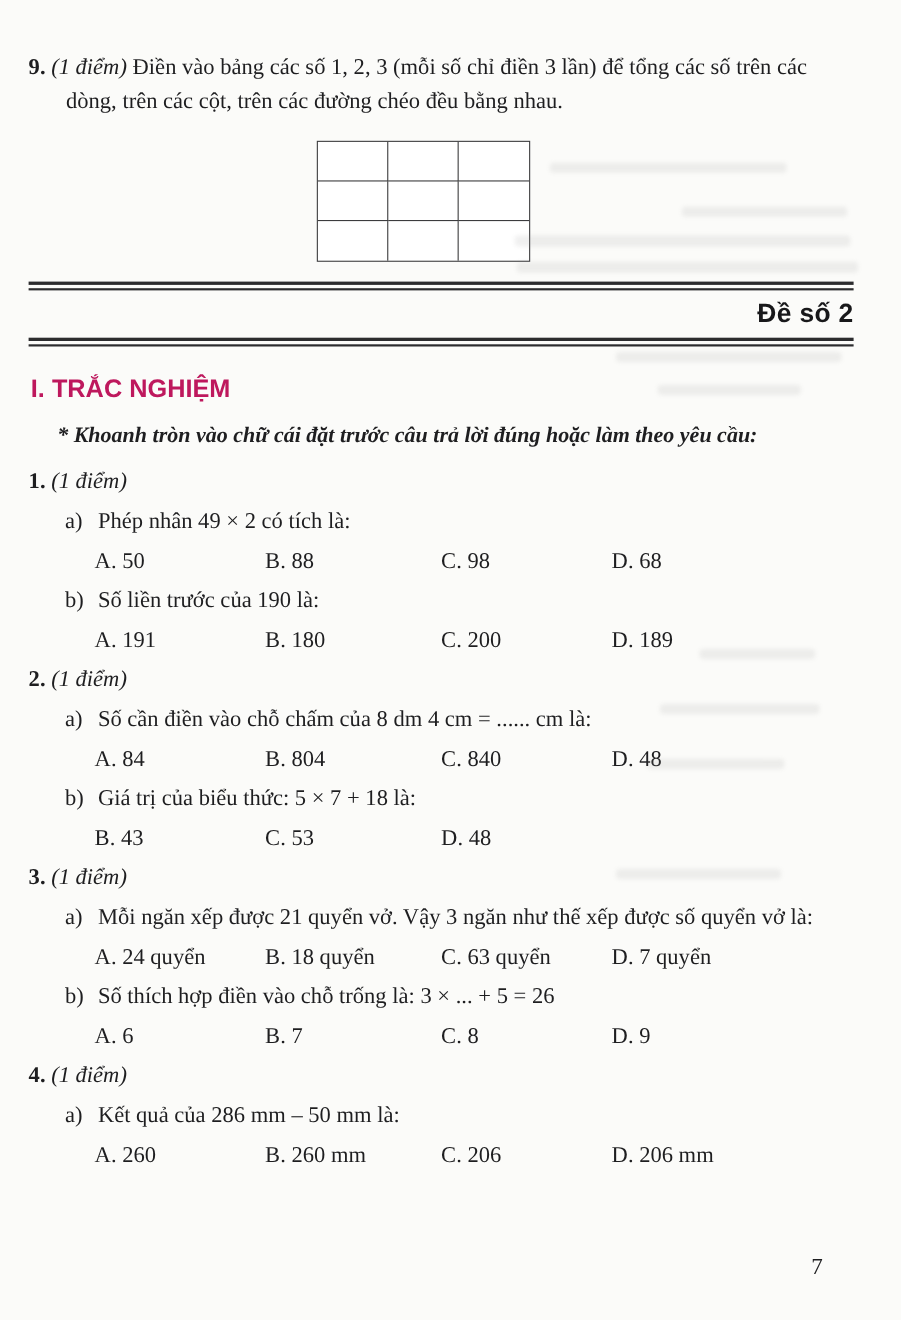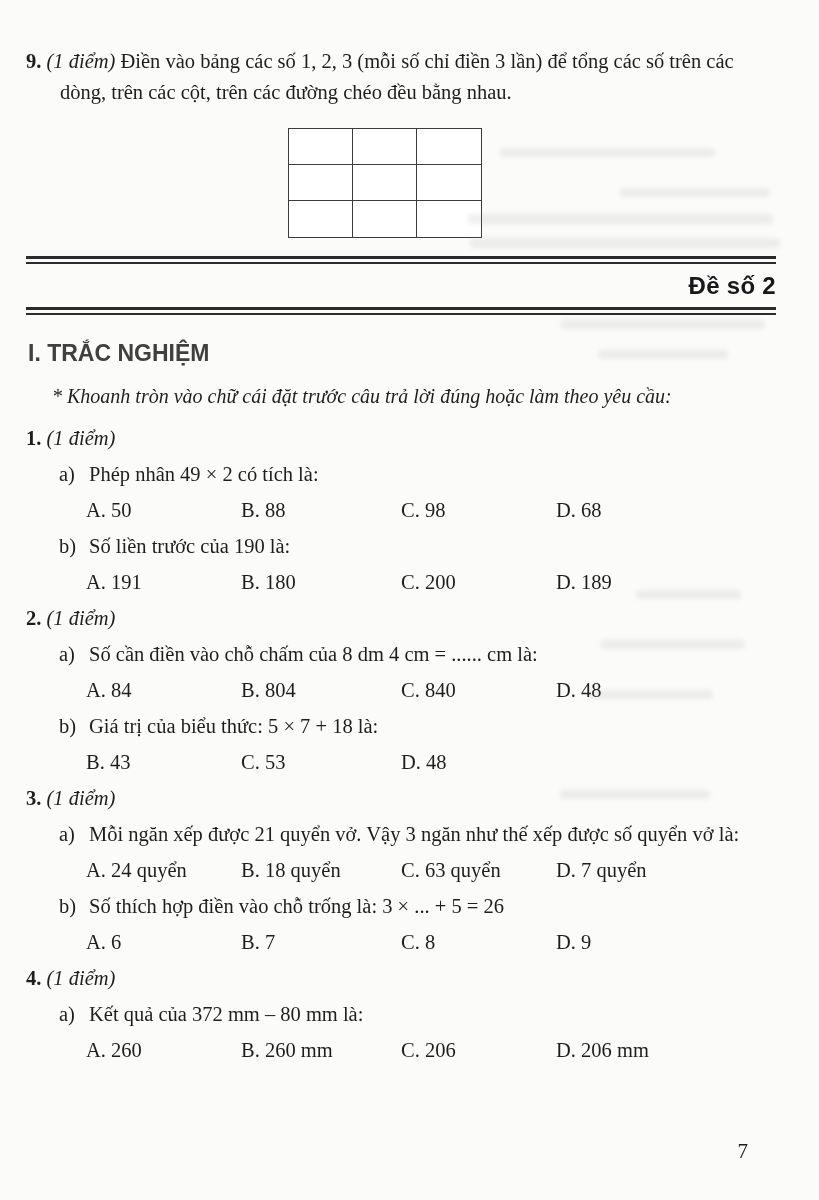--- a/index.html
+++ b/index.html
@@ -58,24 +58,24 @@
     text-align: right;
     margin: 8px 0 7px 0;
     letter-spacing: 0.3px;
     color: #18181a;
   }
   .part-heading {
     font-family: "Liberation Sans", sans-serif;
     font-weight: 700;
     font-size: 23px;
     margin: 25px 0 0 2px;
-    color: #404040;
+    color: #be185d;
   }
   .instruction {
-    font-weight: 400;
+    font-weight: 700;
     font-style: italic;
     font-size: 20px;
     margin: 14px 0 0 26px;
     line-height: 30px;
   }
 
   
   .questions { margin-top: 9px; font-size: 20.5px; }
   .q-head { margin: 0; line-height: 36px; }
   .q-part {
@@ -218,21 +218,21 @@
         <span>B. 7</span>
         <span>C. 8</span>
         <span>D. 9</span>
       </div>
     </div>
 
     <div>
       <p class="q-head"><span class="bold">4.</span> <span class="italic">(1 điểm)</span></p>
       <div class="q-part">
         <span class="part-label">a)</span>
-        <span class="part-text">Kết quả của 372 mm – 80 mm là:</span>
+        <span class="part-text">Kết quả của 286 mm – 50 mm là:</span>
       </div>
       <div class="options">
         <span>A. 260</span>
         <span>B. 260 mm</span>
         <span>C. 206</span>
         <span>D. 206 mm</span>
       </div>
     </div>
 
   </div>

